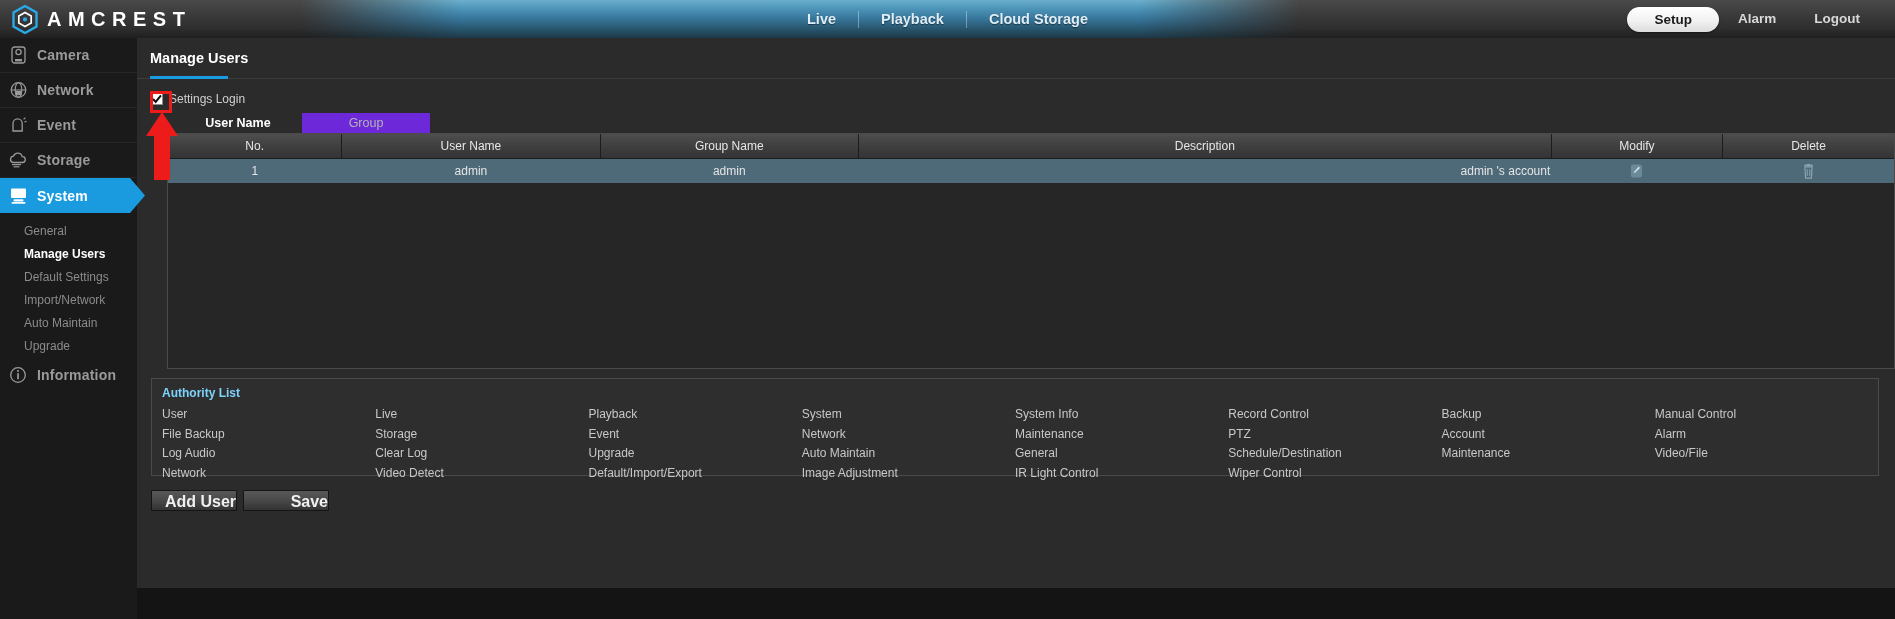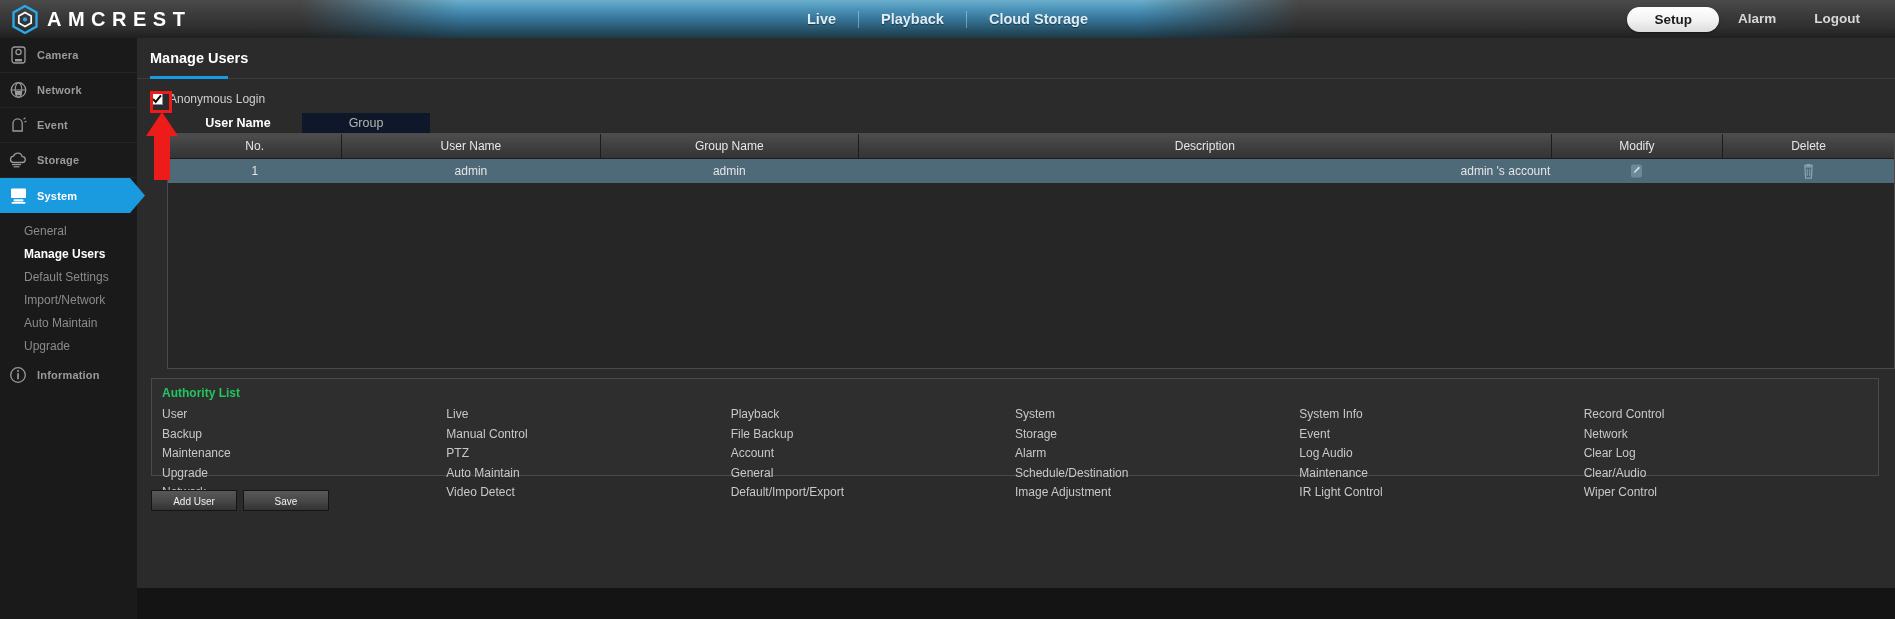--- a/index.html
+++ b/index.html
@@ -85,21 +85,21 @@
     cursor: pointer;
     padding-left: 5px;
     box-sizing: border-box;
   }
   .side-group .sg-icon {
     width: 26px; height: 22px; flex: 0 0 26px;
     display: flex; align-items: center; justify-content: center;
     margin-right: 6px;
   }
   .side-group .sg-label {
-    color: #9a9a9a; font-size: 11px; font-weight: 700;
+    color: #9a9a9a; font-size: 14px; font-weight: 700;
     letter-spacing: .2px;
   }
   .side-group.active { border-bottom: none; }
   .side-group.active .sg-label { color: #ffffff; }
   .side-group .active-bar {
     display: none;
   }
   .side-group.active .active-bar {
     display: block;
     position: absolute; left: 0; top: 0;
@@ -153,21 +153,21 @@
   .tab {
     height: 20px; line-height: 20px;
     font-size: 12.5px; cursor: pointer;
     text-align: center;
   }
   .tab.active {
     background: #2b2b2b; color: #ffffff; font-weight: 700;
     width: 128px;
   }
   .tab.inactive {
-    background: #0f172a; color: #b4b4b4;
+    background: #6d28d9; color: #b4b4b4;
     width: 128px;
   }
 
   #table-box {
     position: absolute; left: 30px; top: 95px;
     width: 1728px; height: 236px;
     border: 1px solid #4a4a4a;
     background: #262626;
     box-sizing: border-box;
   }
@@ -190,45 +190,46 @@
 
   #authority-box {
     position: absolute; left: 14px; top: 340px;
     width: 1728px; height: 98px;
     border: 1px solid #4a4a4a;
     background: #2e2e2e;
     box-sizing: border-box;
     padding: 7px 10px 0 10px;
   }
   #authority-title {
-    color: #22c55e; font-size: 12px; font-weight: 700;
+    color: #7dd3fc; font-size: 12px; font-weight: 700;
     margin-bottom: 6px;
   }
   #auth-grid {
     display: grid;
-    grid-template-columns: repeat(6, 1fr);
+    grid-template-columns: repeat(8, 1fr);
     column-gap: 0px; row-gap: 3px;
   }
   #auth-grid .auth-item {
     color: #c8c8c8; font-size: 12px; line-height: 16.5px;
     cursor: pointer;
   }
   #auth-grid .auth-item.empty { cursor: default; }
 
   #btn-row {
     position: absolute; left: 14px; top: 452px;
     display: flex; gap: 6px;
   }
   .btn {
     width: 86px; height: 21px; line-height: 21px;
-    text-align: center;
+    text-align: right;
     background: linear-gradient(to bottom,#585858 0%, #4a4a4a 45%, #333333 100%);
     border: 1px solid #151515;
-    color: #f0f0f0; font-size: 10px; cursor: pointer;
+    color: #f0f0f0; font-size: 16px; cursor: pointer;
     box-sizing: border-box;
+    font-weight: bold;
   }
 
   
   #annot-box {
     position: absolute; left: 150px; top: 91px;
     width: 22px; height: 22px;
     border: 3px solid #ee1b1b;
     box-sizing: border-box;
     z-index: 30; pointer-events: none;
   }
@@ -368,21 +369,21 @@
     <div id="page-title">Manage Users</div>
     <div id="title-rule"></div>
     <div id="title-underline"></div>
 
     <div id="anon-row">
       <span class="chk">
         <svg width="10" height="10" viewBox="0 0 10 10">
           <path d="M1 5 L3.7 8 L9 1.4" fill="none" stroke="#111" stroke-width="2"></path>
         </svg>
       </span>
-      <span id="anon-label">Anonymous Login</span>
+      <span id="anon-label">Settings Login</span>
     </div>
 
     <div id="tabs">
       <div class="tab active">User Name</div>
       <div class="tab inactive">Group</div>
     </div>
 
     <div id="table-box">
       <table class="grid">
         <colgroup>
@@ -454,21 +455,21 @@
         <div class="auth-item">Account</div>
         <div class="auth-item">Alarm</div>
 
         <div class="auth-item">Log Audio</div>
         <div class="auth-item">Clear Log</div>
         <div class="auth-item">Upgrade</div>
         <div class="auth-item">Auto Maintain</div>
         <div class="auth-item">General</div>
         <div class="auth-item">Schedule/Destination</div>
         <div class="auth-item">Maintenance</div>
-        <div class="auth-item">Clear/Audio</div>
+        <div class="auth-item">Video/File</div>
 
         <div class="auth-item">Network</div>
         <div class="auth-item">Video Detect</div>
         <div class="auth-item">Default/Import/Export</div>
         <div class="auth-item">Image Adjustment</div>
         <div class="auth-item">IR Light Control</div>
         <div class="auth-item">Wiper Control</div>
         <div class="auth-item empty"></div>
         <div class="auth-item empty"></div>
       </div>

